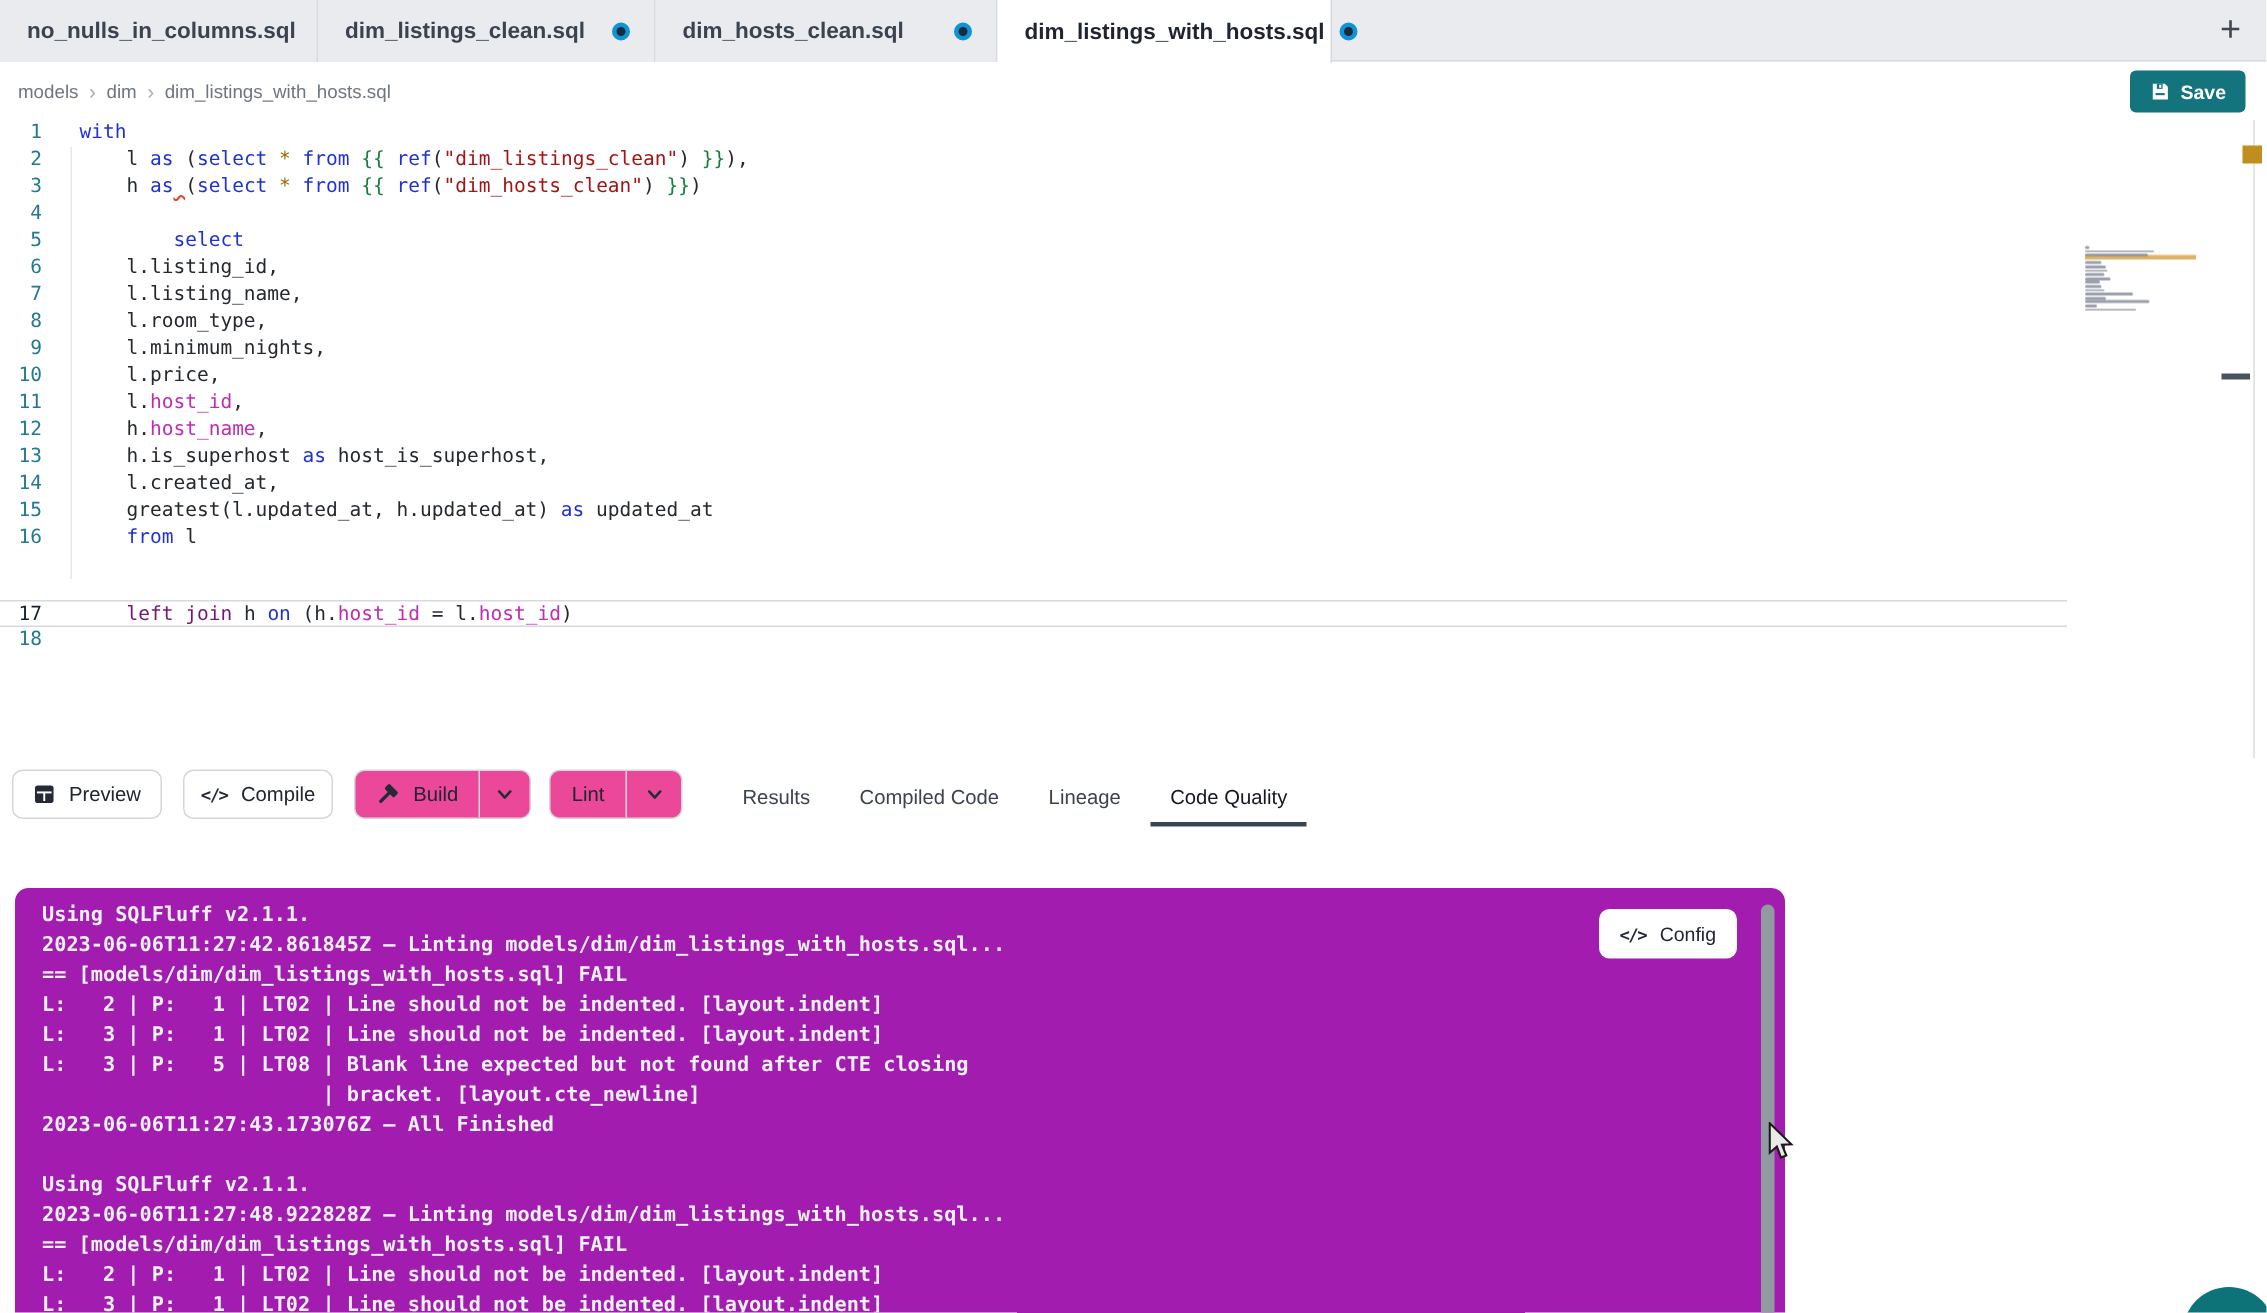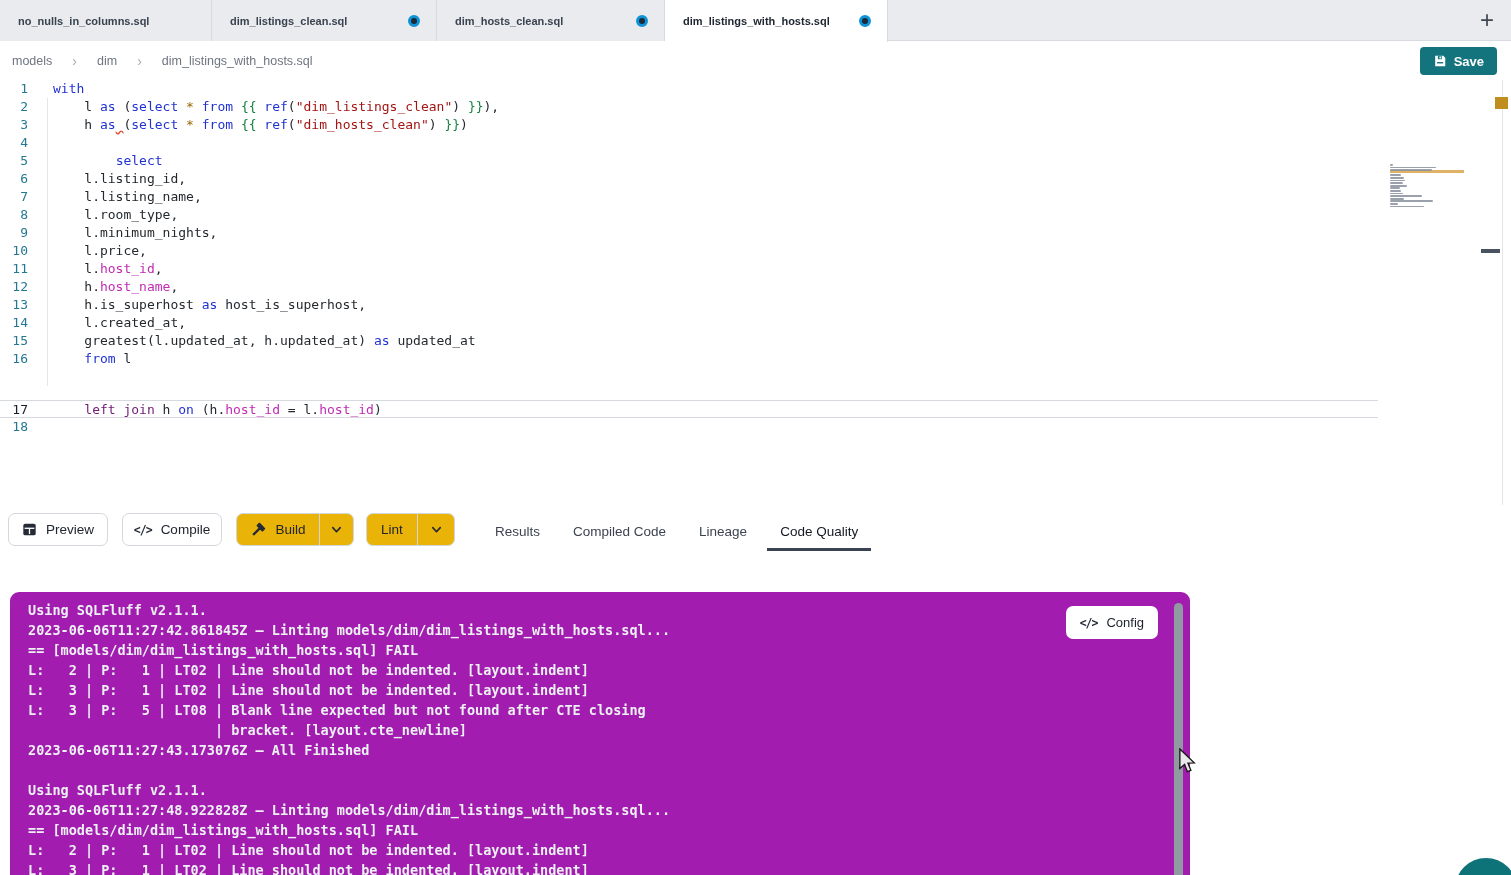--- a/index.html
+++ b/index.html
@@ -7,33 +7,33 @@
   body {
     width:1511px; height:875px; overflow:hidden; position:relative;
     background:#ffffff; font-family:"Liberation Sans", sans-serif;
     -webkit-font-smoothing:antialiased;
   }
 
   
   .tabbar { position:absolute; top:0; left:0; right:0; height:41px;
     background:#e9ebee; border-bottom:1px solid #d7dadf; display:flex; z-index:5; }
   .tab { height:41px; padding:0 16px 0 18px; display:flex; align-items:center;
-    justify-content:space-between; gap:10px; font-size:11px; font-weight:600;
+    justify-content:space-between; gap:10px; font-size:15px; font-weight:600;
     color:#3a4350; background:#e9ebee; border-right:1px solid #d7dadf; cursor:default; }
   .tab.active { background:#ffffff; height:42px; color:#1d2530; border-bottom:none; }
   .dot { width:12px; height:12px; border-radius:50%; border:3.5px solid #0d93d6;
     background:#1c2a3a; flex:none; }
   .newtab { position:absolute; right:10px; top:6px; width:28px; height:28px;
     font-size:24px; font-weight:300; color:#3f4753; display:flex;
     align-items:center; justify-content:center; }
 
   
   .crumbrow { position:absolute; top:41px; left:0; right:0; height:39px; background:#fff; }
   .crumbs { position:absolute; left:12px; top:0; height:39px; display:flex;
-    align-items:center; gap:20px; font-size:12.5px; color:#6e7680; }
+    align-items:center; gap:7px; font-size:12.5px; color:#6e7680; }
   .crumb-sep { color:#a8adb5; font-size:14px; }
   .savebtn { position:absolute; right:14px; top:6px; height:28px; padding:0 13px;
     background:#13747d; color:#fff; border:none; border-radius:4px; font-size:13px;
     font-weight:600; display:flex; align-items:center; gap:7px; font-family:"Liberation Sans",sans-serif; }
 
   
   .editor { position:absolute; top:80px; left:0; right:0; height:425px; background:#fff;
     font-family:"DejaVu Sans Mono", monospace; font-size:13px; }
   .codeline { display:flex; height:18px; line-height:18px; white-space:pre; }
   .codeline.active-line { width:1378px; border-top:1px solid #d6d9dd; border-bottom:1px solid #d6d9dd;margin-top:32px; }
@@ -58,21 +58,21 @@
   .editor-sb-line { position:absolute; left:1502px; top:0; height:425px; border-left:1px solid #e3e5e8; }
   .mark-gold { position:absolute; left:1495px; top:17px; width:13px; height:12px; background:#bf8e1f; }
   .mark-dark { position:absolute; left:1481px; top:169px; width:19px; height:4px; background:#49535f; }
 
   
   .toolrow { position:absolute; top:505px; left:0; right:0; height:60px; background:#fff; }
   .btn { position:absolute; top:8px; height:33px; background:#fff; border:1px solid #d3d7dc;
     border-radius:7px; display:flex; align-items:center; justify-content:center; gap:9px;
     font-size:13.5px; font-weight:500; color:#20252f; font-family:"Liberation Sans",sans-serif; }
   .splitgroup { position:absolute; top:8px; height:33px; border:1px solid #d3d7dc;
-    border-radius:7px; background:#eab308; display:flex; align-items:stretch; }
+    border-radius:7px; background:#ec4899; display:flex; align-items:stretch; }
   .split-main { display:flex; align-items:center; justify-content:center; gap:9px;
     font-size:13.5px; font-weight:500; color:#20252f; }
   .split-chev { display:flex; align-items:center; justify-content:center;
     border-left:1px solid #d3d7dc; }
   .code-glyph { font-family:"DejaVu Sans Mono",monospace; font-size:11.5px; font-weight:700; color:#252b36; letter-spacing:-1px; }
   .ptabs { position:absolute; left:495px; top:8px; height:36px; display:flex; gap:33px; align-items:center; }
   .ptab { font-size:13.5px; color:#3c4350; position:relative; padding:8px 0; }
   .ptab.active { color:#14181f; }
   .ptab.active::after { content:""; position:absolute; left:-13px; right:-13px; bottom:-4px;
     height:3px; background:#3a4352; }

